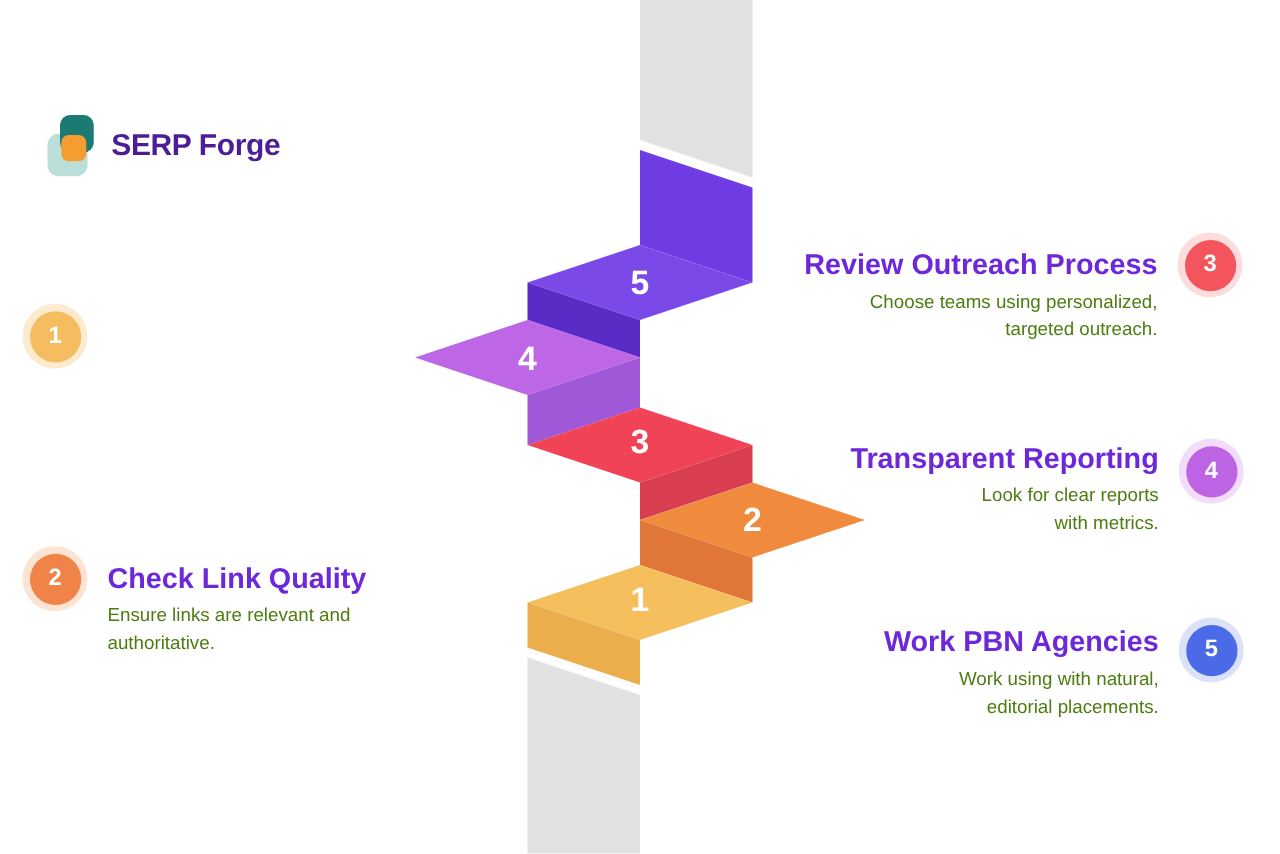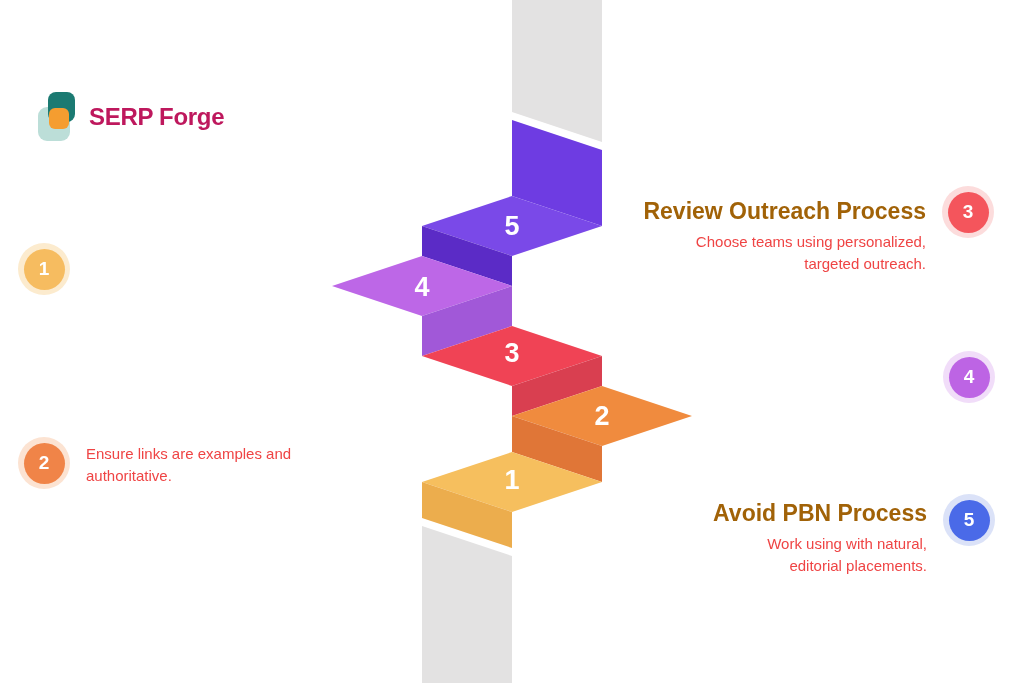--- a/index.html
+++ b/index.html
@@ -26,22 +26,22 @@
   .item { position:absolute; display:flex; gap:16px; align-items:flex-start; }
   .badge-halo {
     width:52px; height:52px; border-radius:50%; flex:0 0 auto;
     display:flex; align-items:center; justify-content:center;
   }
   .badge {
     width:41px; height:41px; border-radius:50%;
     display:flex; align-items:center; justify-content:center;
     color:#ffffff; font-size:19px; font-weight:bold;
   }
-  .item-title { margin:12px 0 0; font-size:23px; font-weight:bold; color:#a16207; line-height:27px; white-space:nowrap; }
-  .item-desc  { margin:6px 0 0; font-size:15px; color:#ef4444; line-height:21.5px; white-space:pre-line; }
+  .item-title { margin:12px 0 0; font-size:23px; font-weight:bold; color:#6d28d9; line-height:27px; white-space:nowrap; }
+  .item-desc  { margin:6px 0 0; font-size:15px; color:#4d7c0f; line-height:21.5px; white-space:pre-line; }
   .item.right { text-align:right; }
   .item.right .item-text { width:320px; }
   .item.m2 .item-title { margin-top:2px; }
   .item.m6 .item-title { margin-top:6px; }
   .i1 { left:18px; top:243px; }
   .i2 { left:18px; top:437px; }
   .i3 { right:30px; top:186px; }
   .i4 { right:29px; top:351px; }
   .i5 { right:29px; top:494px; }
 </style>
@@ -78,61 +78,67 @@
     <text class="step-num" x="602" y="425">2</text>
     <text class="step-num" x="512" y="489">1</text>
   </svg>
 
   <div class="logo">
     <div class="logo-icon">
       <div class="logo-sq sq-mint" style="background-color: rgb(188, 222, 216);"></div>
       <div class="logo-sq sq-teal" style="background-color: rgb(27, 122, 114);"></div>
       <div class="logo-sq sq-orange" style="background-color: rgb(245, 157, 48);"></div>
     </div>
-    <div class="logo-text" style="color: #be185d;">SERP Forge</div>
+    <div class="logo-text" style="color: #4c1d95;">SERP Forge</div>
   </div>
 
   <div class="item i1">
     <div class="badge-halo" style="background-color: rgb(252, 235, 206);">
       <div class="badge" style="background-color: rgb(246, 188, 96);">1</div>
     </div>
     <div class="item-text">
     </div>
   </div>
 
   <div class="item i2">
     <div class="badge-halo" style="background-color: rgb(252, 227, 210);">
       <div class="badge" style="background-color: rgb(240, 132, 72);">2</div>
     </div>
     <div class="item-text">
-      <p class="item-desc">Ensure links are examples and
+      <h2 class="item-title">Check Link Quality</h2>
+      <p class="item-desc">Ensure links are relevant and
 authoritative.</p>
     </div>
   </div>
 
   <div class="item right i3">
     <div class="item-text">
       <h2 class="item-title">Review Outreach Process</h2>
       <p class="item-desc">Choose teams using personalized,
 targeted outreach.</p>
     </div>
     <div class="badge-halo" style="background-color: rgb(252, 220, 220);">
       <div class="badge" style="background-color: rgb(244, 85, 92);">3</div>
     </div>
   </div>
 
   <div class="item right m2 i4">
+    <div class="item-text">
+      <h2 class="item-title">Transparent Reporting</h2>
+      <p class="item-desc">Look for clear reports
+with metrics.</p>
+    </div>
     <div class="badge-halo" style="background-color: rgb(241, 221, 249);">
       <div class="badge" style="background-color: rgb(189, 100, 228);">4</div>
     </div>
   </div>
 
   <div class="item right m6 i5">
     <div class="item-text">
-      <h2 class="item-title">Avoid PBN Process</h2>
+      <h2 class="item-title">Work PBN Agencies</h2>
       <p class="item-desc">Work using with natural,
 editorial placements.</p>
     </div>
     <div class="badge-halo" style="background-color: rgb(219, 226, 248);">
       <div class="badge" style="background-color: rgb(74, 106, 232);">5</div>
     </div>
   </div>
 
 </div>
 

